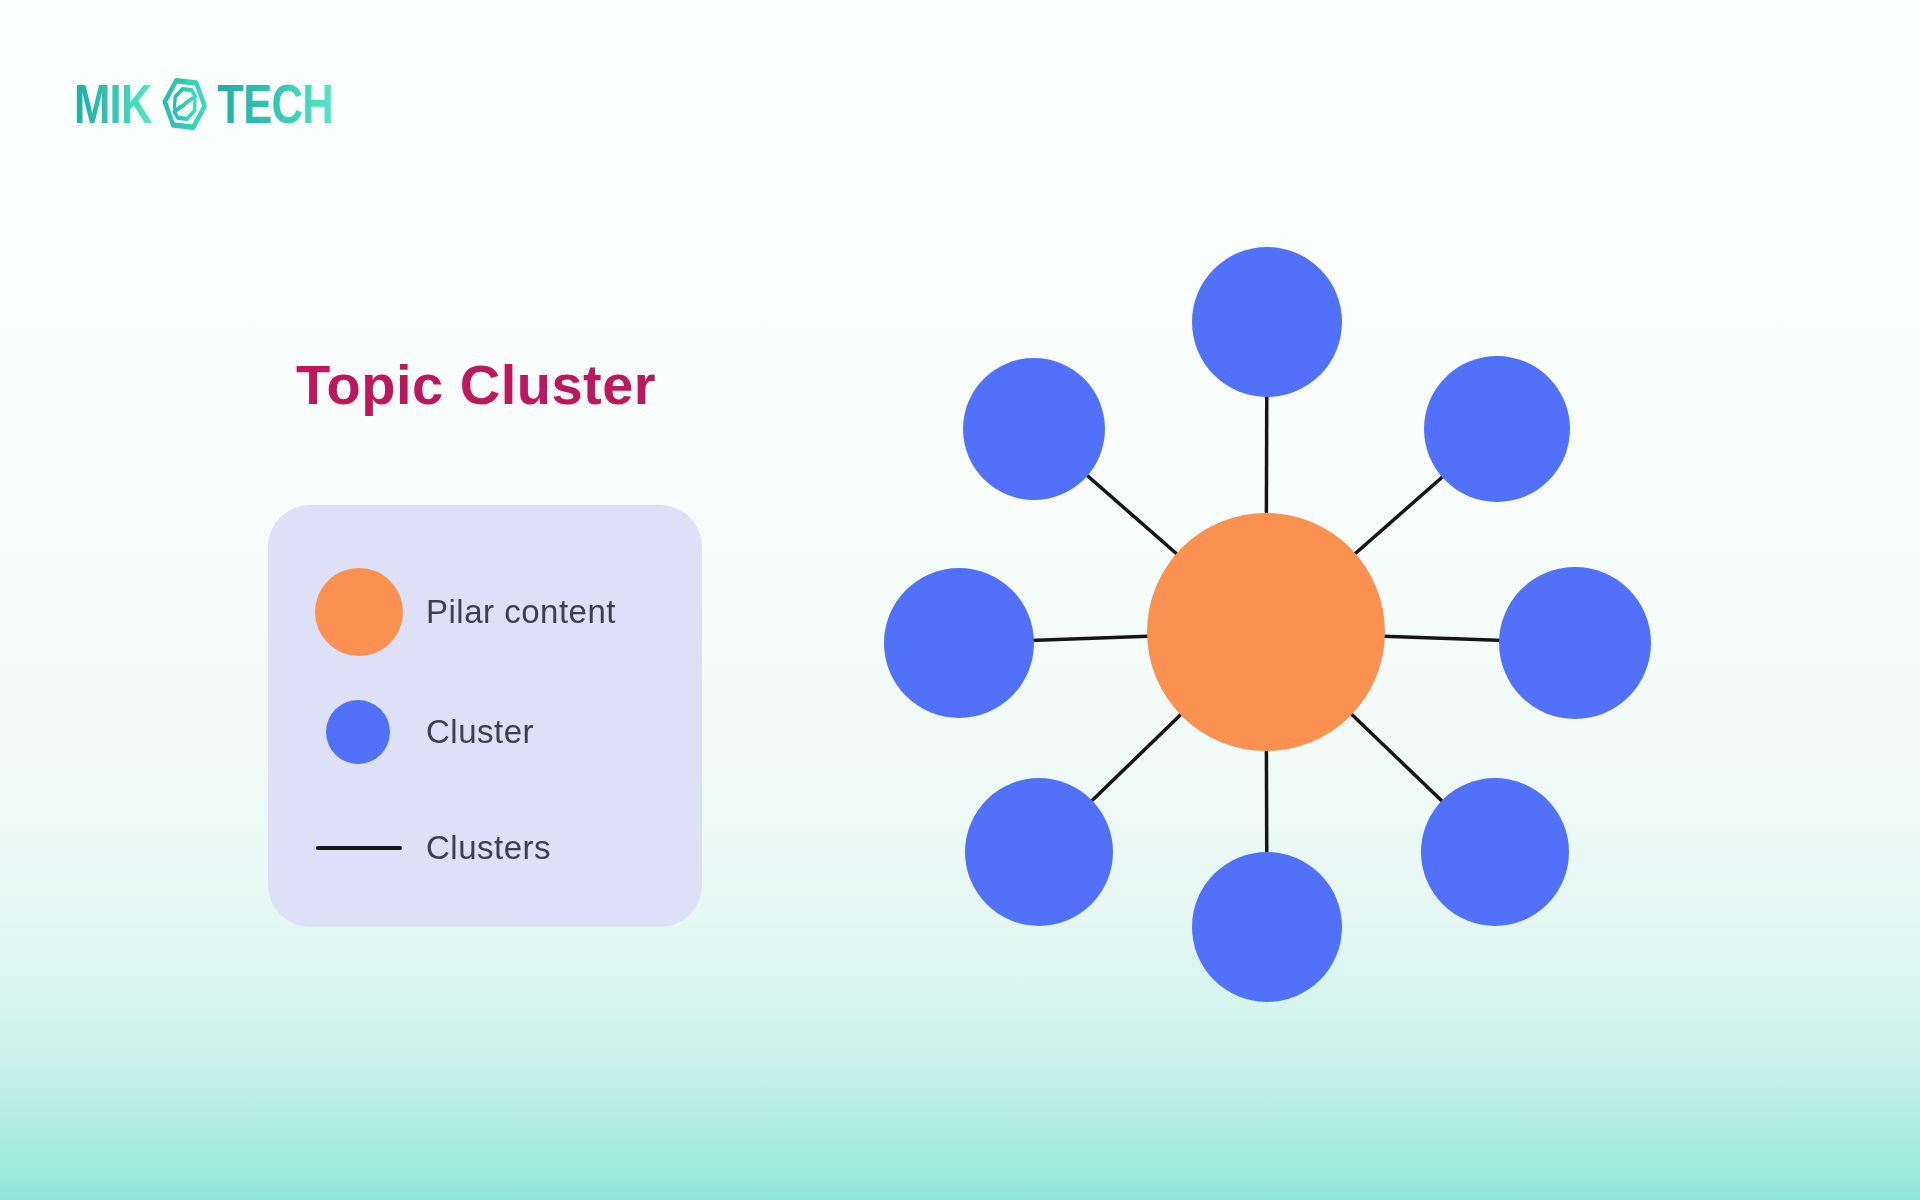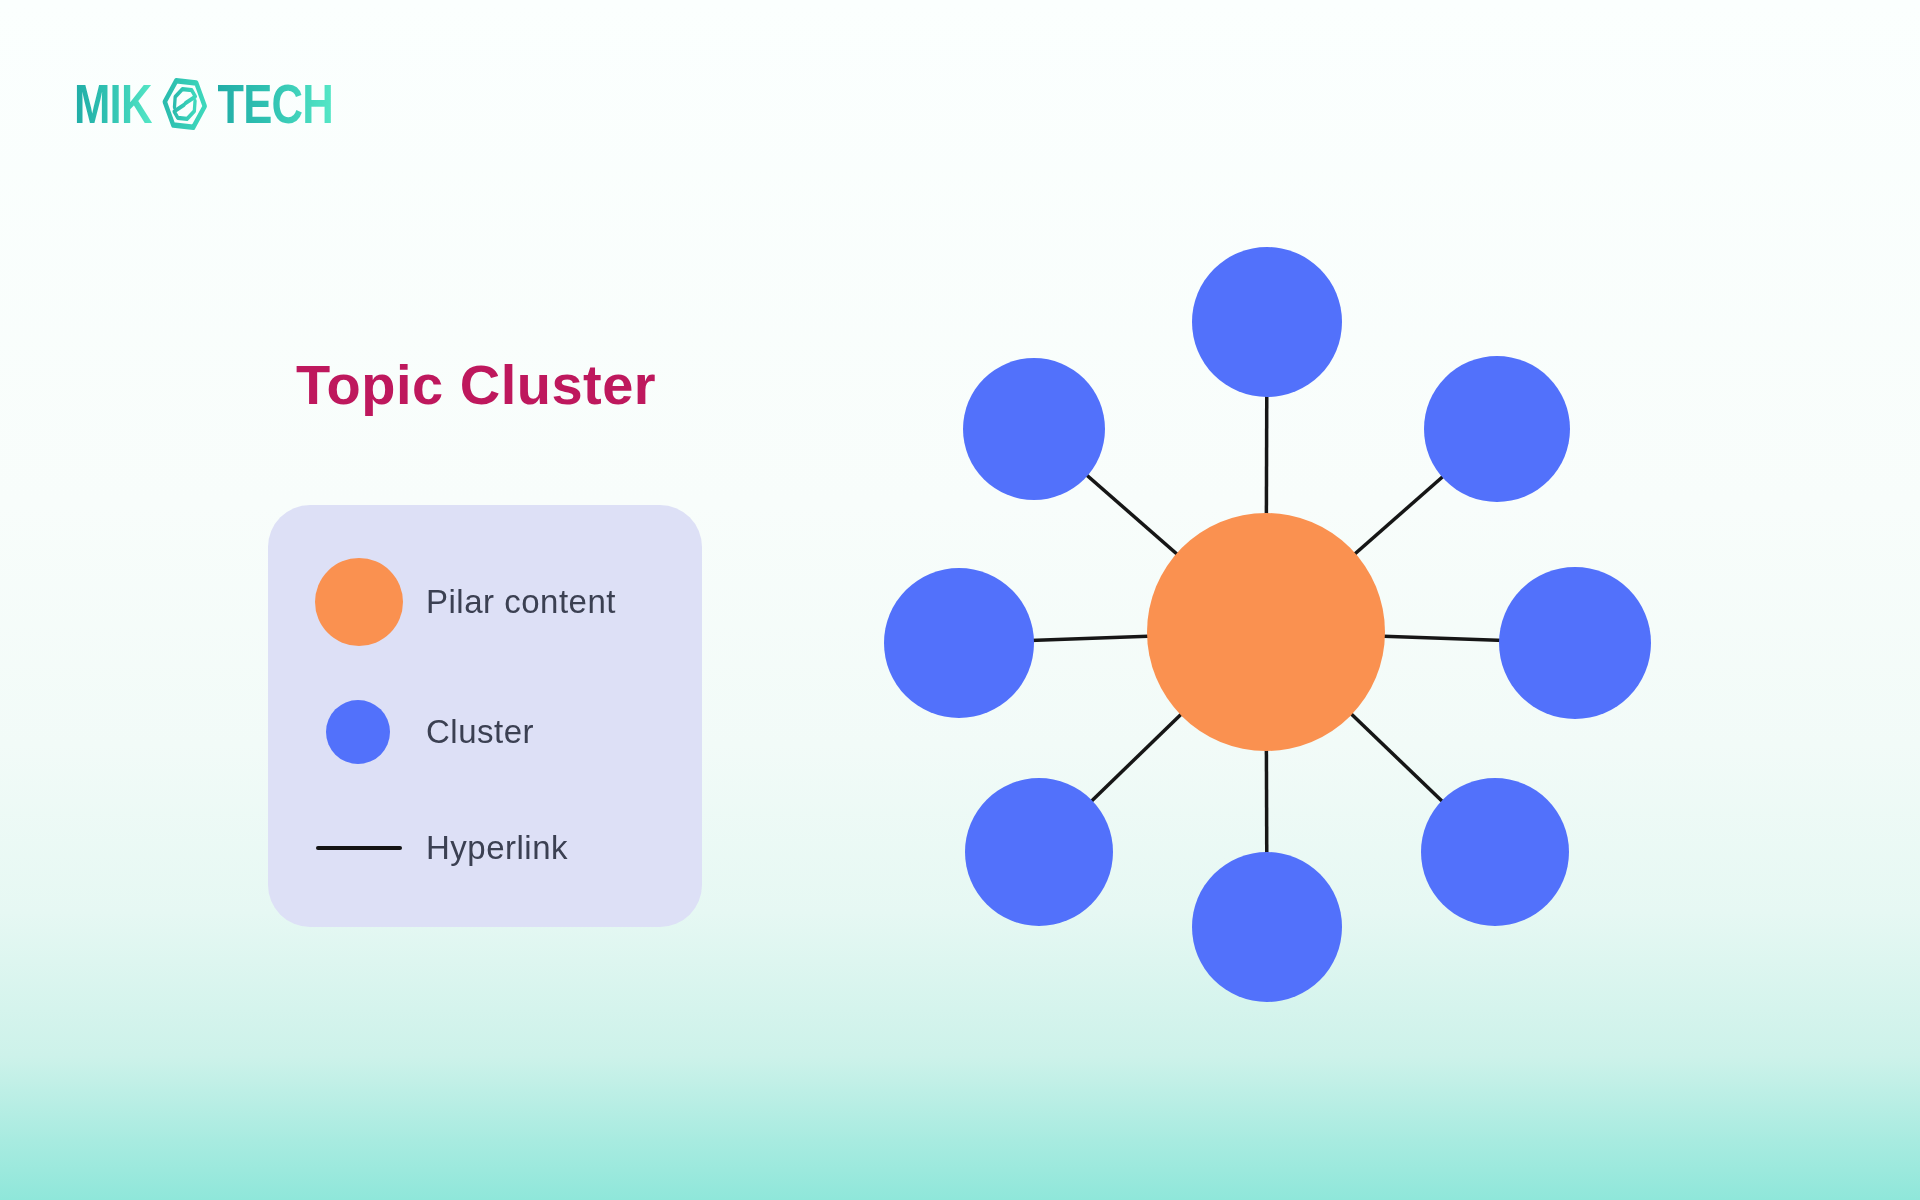--- a/index.html
+++ b/index.html
@@ -33,21 +33,21 @@
   
   .legend-card{
     position:absolute;left:268px;top:505px;width:434px;height:422px;
     background:#DDE0F6;border-radius:42px;
   }
   .legend-row{position:absolute;left:0;width:100%;}
   .legend-label{
     position:absolute;left:158px;top:50%;transform:translateY(-50%);
     font-size:33px;color:#3B4052;letter-spacing:.5px;white-space:nowrap;
   }
-  .row-pillar{top:53px;height:88px;padding-left:48px;}
+  .row-pillar{top:63px;height:88px;padding-left:48px;}
   .row-clusters{top:195px;height:64px;}
   .row-hyperlink{top:329px;height:28px;}
   .swatch-circle-large{
     position:absolute;left:47px;top:0;width:88px;height:88px;border-radius:50%;
     background:#FA9150;
   }
   .swatch-circle-small{
     position:absolute;left:58px;top:0;width:64px;height:64px;border-radius:50%;
     background:#5271FB;
   }
@@ -106,15 +106,15 @@
   <div class="legend-row row-pillar">
     <div class="swatch-circle-large"></div>
     <div class="legend-label">Pilar content</div>
   </div>
   <div class="legend-row row-clusters">
     <div class="swatch-circle-small"></div>
     <div class="legend-label">Cluster</div>
   </div>
   <div class="legend-row row-hyperlink">
     <div class="swatch-line"></div>
-    <div class="legend-label">Hyperlink</div>
+    <div class="legend-label">Clusters</div>
   </div>
 </div>
 
 </body></html>

